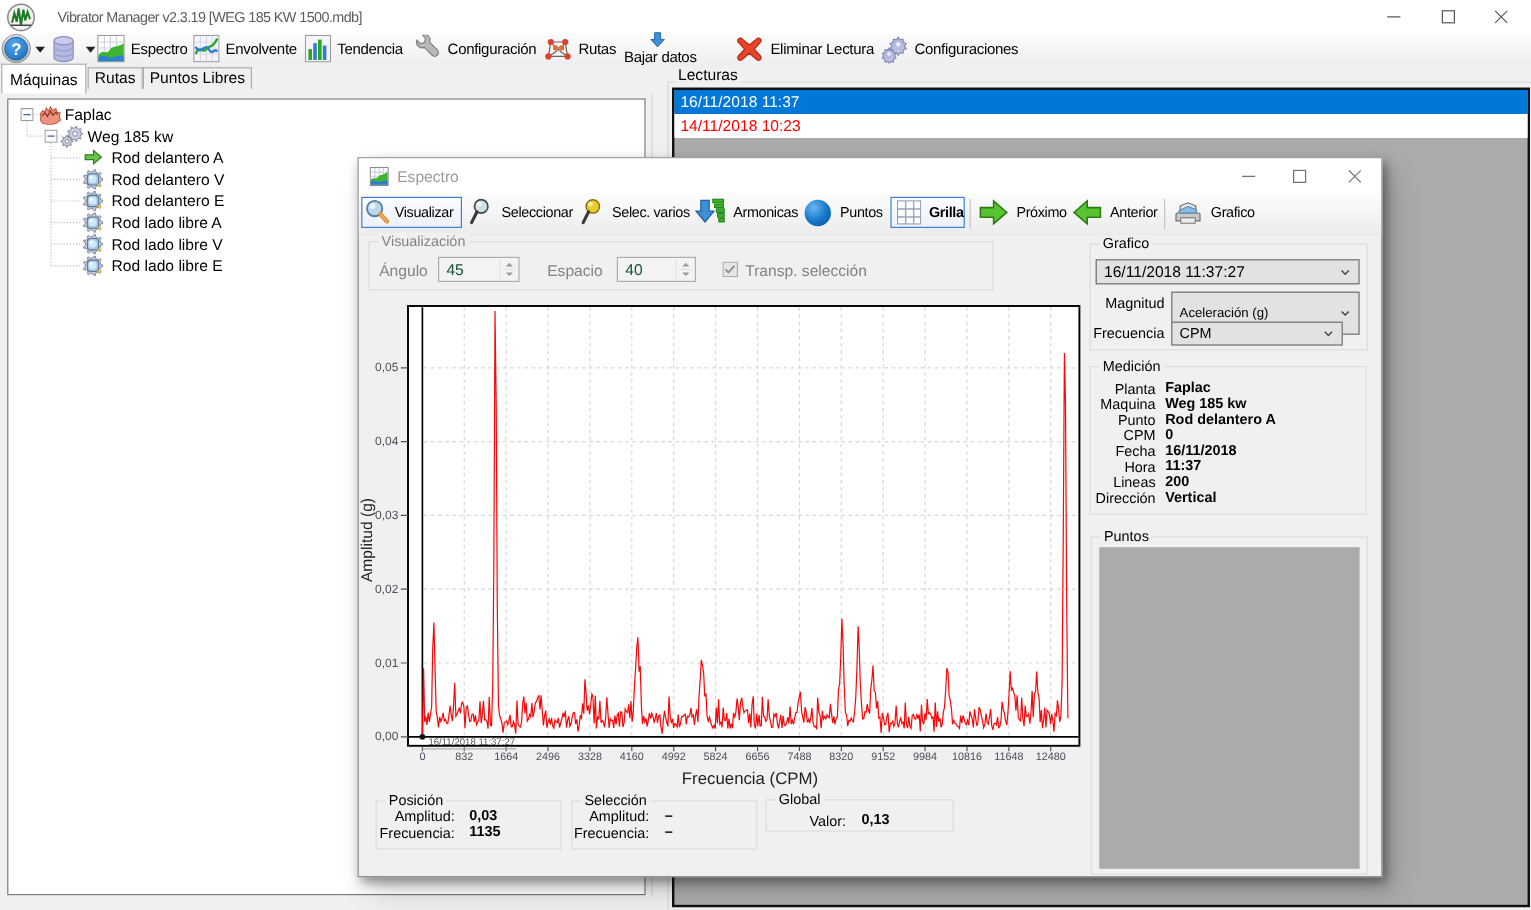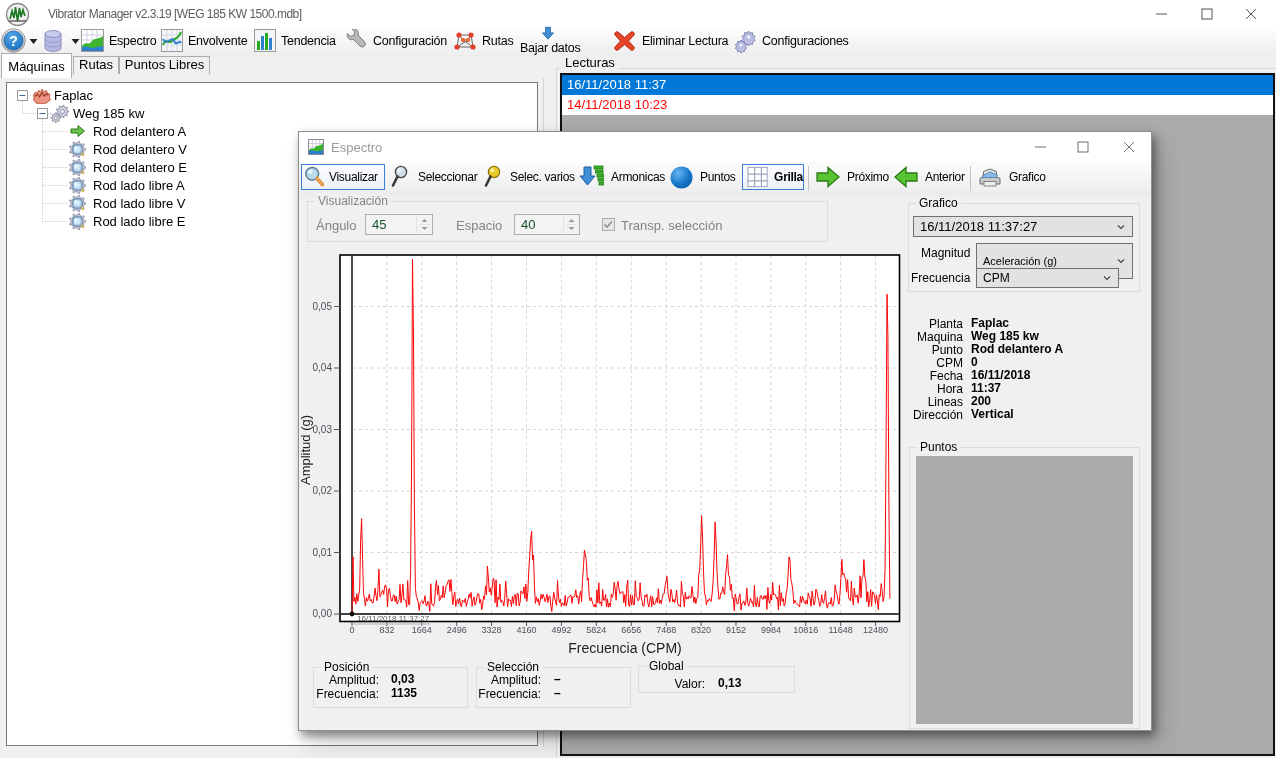--- a/index.html
+++ b/index.html
@@ -364,20 +364,23 @@
       <path d="M5 11 L13 7 l7.5 3 -1 2.5 h-13.5 Z" fill="#8abbe8" stroke="#4a7eb0" stroke-width="0.8"></path>
     </svg>
     <span>Grafico</span>
   </div>
 
   <div class="groupbox" style="left:8px;top:69px;width:521px;height:41px;">
      <div class="glabel gray">Visualización</div>
   </div>
   <div class="groupbox" style="left:609px;top:71px;width:232px;height:89px;">
      <div class="glabel">Grafico</div>
+  </div>
+  <div class="groupbox" style="left:609px;top:173px;width:231px;height:124px;">
+     <div class="glabel">Medición</div>
   </div>
   <div class="groupbox" style="left:610px;top:315px;width:231px;height:282px;">
      <div class="glabel">Puntos</div>
      <div style="position:absolute;left:6px;top:8px;right:6px;bottom:4px;background:#ababab;"></div>
   </div>
   <div class="groupbox" style="left:14px;top:535px;width:155px;height:41px;">
      <div class="glabel">Posición</div>
   </div>
   <div class="groupbox" style="left:177px;top:535px;width:155px;height:41px;">
      <div class="glabel">Selección</div>

